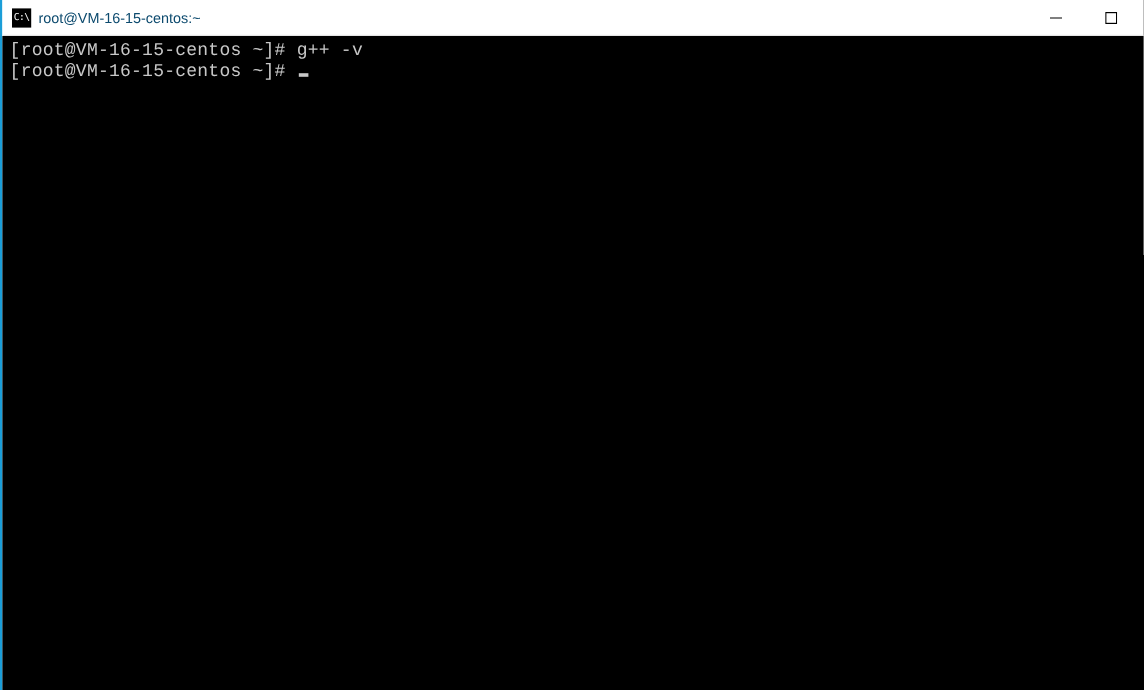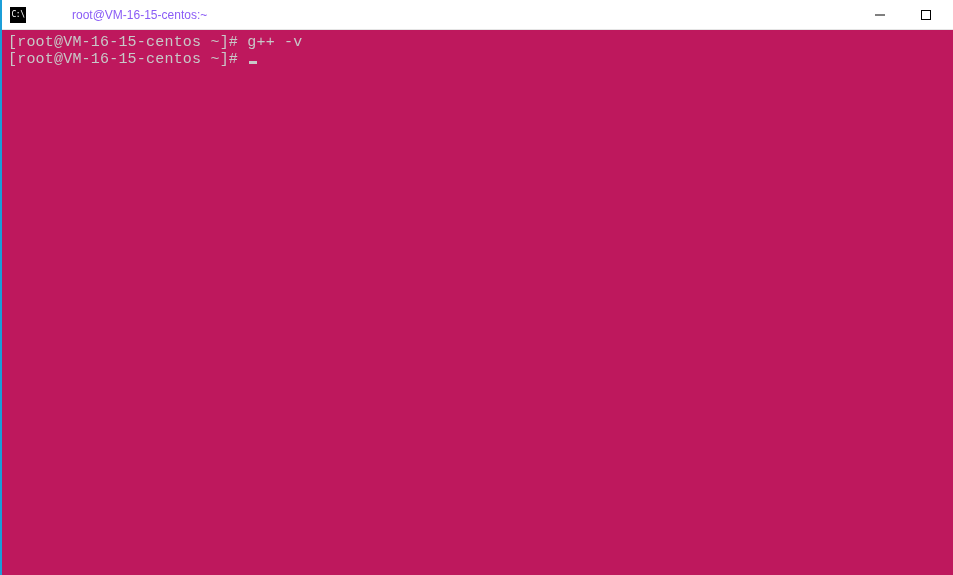--- a/index.html
+++ b/index.html
@@ -38,44 +38,43 @@
       font-family: "Consolas", monospace;
       display: flex;
       align-items: center;
       justify-content: center;
       margin-right: 6px;
       letter-spacing: -0.5px;
     }
     .titlebar-text {
       font-family: "Segoe UI", Tahoma, sans-serif;
       font-size: 12px;
-      color: #8b5cf6;
+      color: #0c4a6e;
       flex: 1;
-      margin-left: 40px;
     }
     .titlebar-controls {
       display: flex;
       align-items: center;
       height: 100%;
     }
     .titlebar-btn {
       width: 46px;
       height: 100%;
       display: flex;
       align-items: center;
       justify-content: center;
       color: #000000;
     }
     .titlebar-btn svg {
       width: 10px;
       height: 10px;
     }
     .terminal-body {
       flex: 1;
-      background: #be185d;
+      background: #000000;
       padding: 4px 6px;
       color: #c8c8c8;
       font-size: 15px;
       line-height: 17px;
       letter-spacing: 0.2px;
       font-family: "SimSun", "NSimSun", "Courier New", monospace;
       white-space: pre;
       overflow: hidden;
     }
     .terminal-line {

